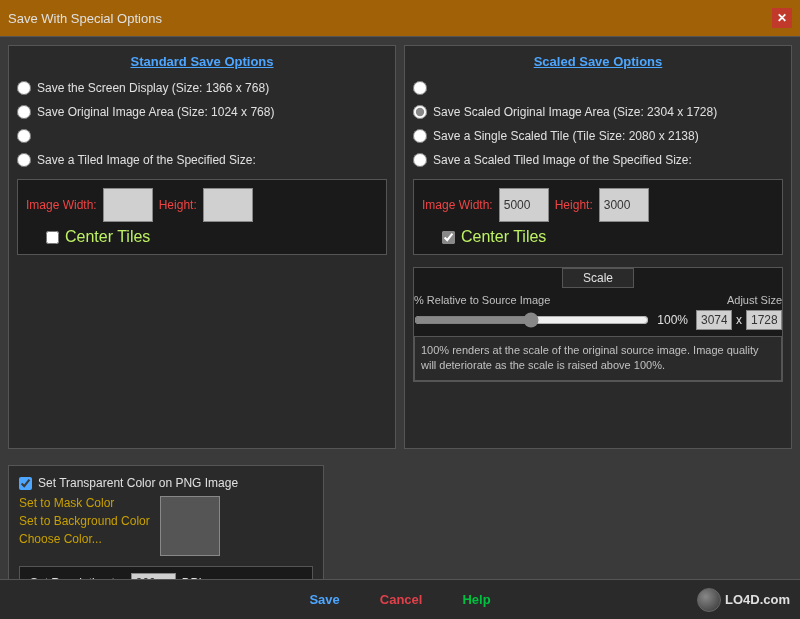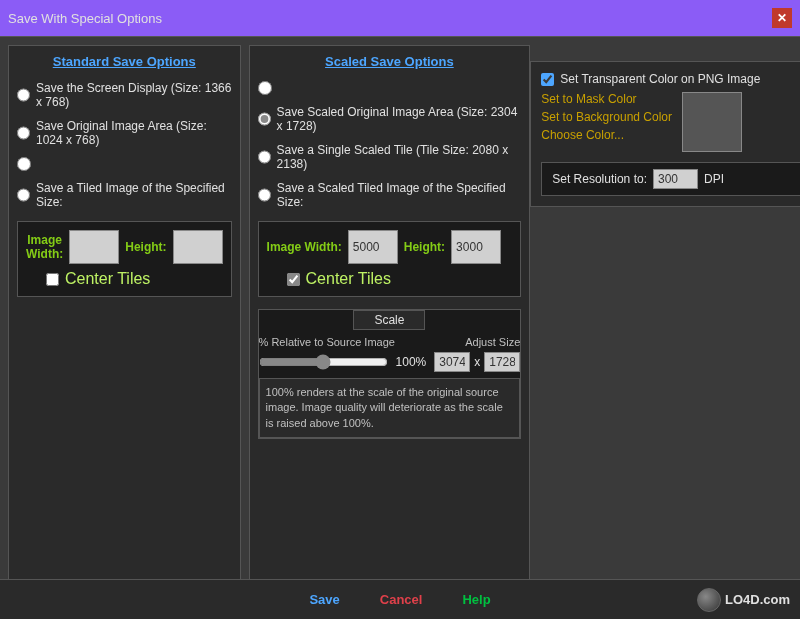--- a/index.html
+++ b/index.html
@@ -7,21 +7,21 @@
       background: #3a3a3a;
       font-family: Arial, sans-serif;
       font-size: 12px;
       color: #e0e0e0;
       width: 800px;
       height: 619px;
       overflow: hidden;
     }
 
     .title-bar {
-      background: #8b5cf6;
+      background: #a16207;
       height: 37px;
       display: flex;
       align-items: center;
       justify-content: space-between;
       padding: 0 8px;
       border-bottom: 1px solid #555;
     }
     .title-bar-text {
       color: #e0e0e0;
       font-size: 13px;
@@ -36,20 +36,21 @@
       font-size: 12px;
       display: flex;
       align-items: center;
       justify-content: center;
       font-weight: bold;
     }
 
     .main-content {
       padding: 8px;
       display: flex;
+      flex-direction: column;
       height: calc(619px - 37px);
     }
 
     .top-panels {
       display: flex;
       gap: 8px;
       flex: 1;
     }
 
     .panel {
@@ -94,22 +95,22 @@
       padding: 8px;
       margin-top: 4px;
     }
     .size-inputs {
       display: flex;
       align-items: center;
       gap: 6px;
       margin-bottom: 6px;
     }
     .size-label {
-      color: #84cc16;
-      font-weight: bold;
+      color: #ef4444;
+      font-weight: normal;
       font-size: 12px;
       text-align: center;
     }
     .size-field {
       background: #d0d0d0;
       border: 1px solid #888;
       color: #333;
       width: 50px;
       height: 34px;
       font-size: 12px;
@@ -435,21 +436,21 @@
           </div>
         </div>
         <div class="scale-info-box">100% renders at the scale of the original source image.  Image quality will deteriorate as the scale is raised above 100%.</div>
       </div>
 
     </div>
   </div>
 
   <div class="bottom-section">
 
-    <div style="width:380px;">
+    <div style="width:316px;">
       <div class="bottom-left-panel">
         <div class="transparent-color-row">
           <input type="checkbox" checked="" style="">
           <span class="transparent-color-label">Set Transparent Color on PNG Image</span>
         </div>
         <div class="color-options">
           <div class="color-links">
             <a class="color-link">Set to Mask Color</a>
             <a class="color-link">Set to Background Color</a>
             <a class="color-link">Choose Color...</a>

